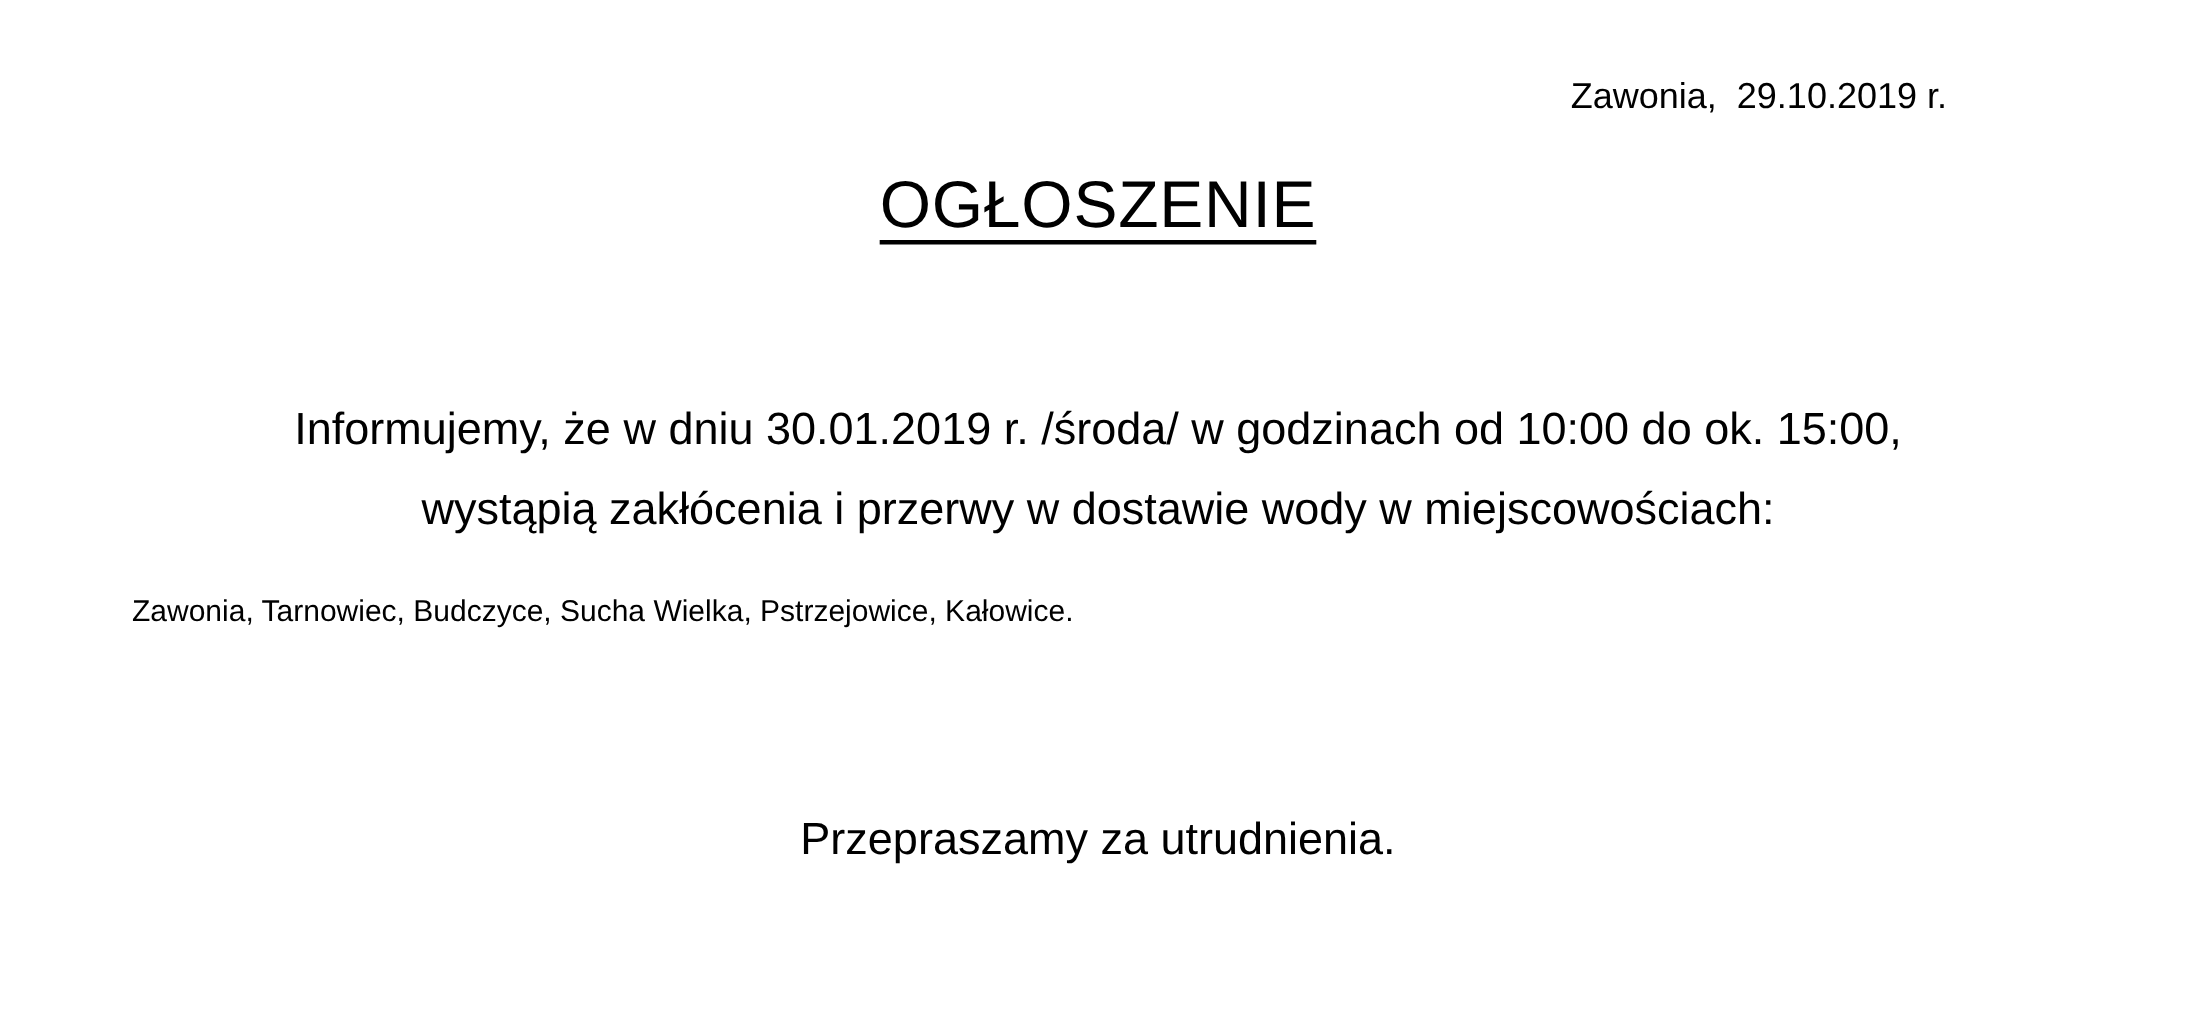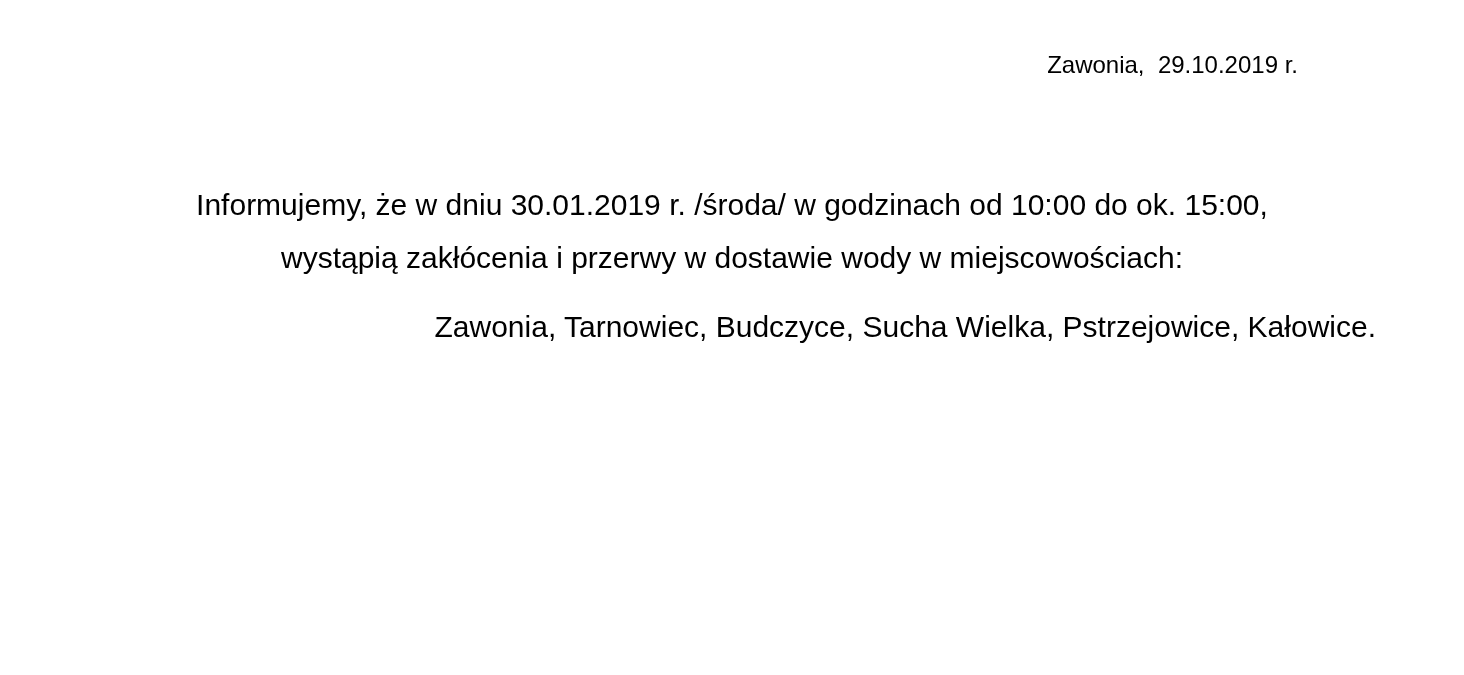--- a/index.html
+++ b/index.html
@@ -44,40 +44,44 @@
     margin: 98px 0 0 0;
     font-size: 30px;
     line-height: 53px;
     text-align: center;
   }
   .body-paragraph p {
     margin: 0;
   }
   .localities {
     margin: 16px 0 0 0;
-    font-size: 30px;
+    font-size: 20px;
     line-height: 53px;
-    text-align: right;
+    text-align: left;
   }
   .apology {
     margin: 98px 0 0 0;
     font-size: 30px;
     line-height: 53px;
     text-align: center;
   }
 </style>
 </head>
 <body>
 
 <div class="page">
 
   <div class="dateline">Zawonia,  29.10.2019 r.</div>
 
+  <div class="title-wrap">
+    <h1 class="title">OGŁOSZENIE</h1>
+  </div>
 
   <div class="body-paragraph">
     <p>Informujemy, że w dniu 30.01.2019 r. /środa/ w godzinach od 10:00 do ok. 15:00,</p>
     <p>wystąpią zakłócenia i przerwy w dostawie wody w miejscowościach:</p>
   </div>
 
   <p class="localities">Zawonia, Tarnowiec, Budczyce, Sucha Wielka, Pstrzejowice, Kałowice.</p>
 
+  <p class="apology">Przepraszamy za utrudnienia.</p>
 
 </div>
 
 </body></html>

